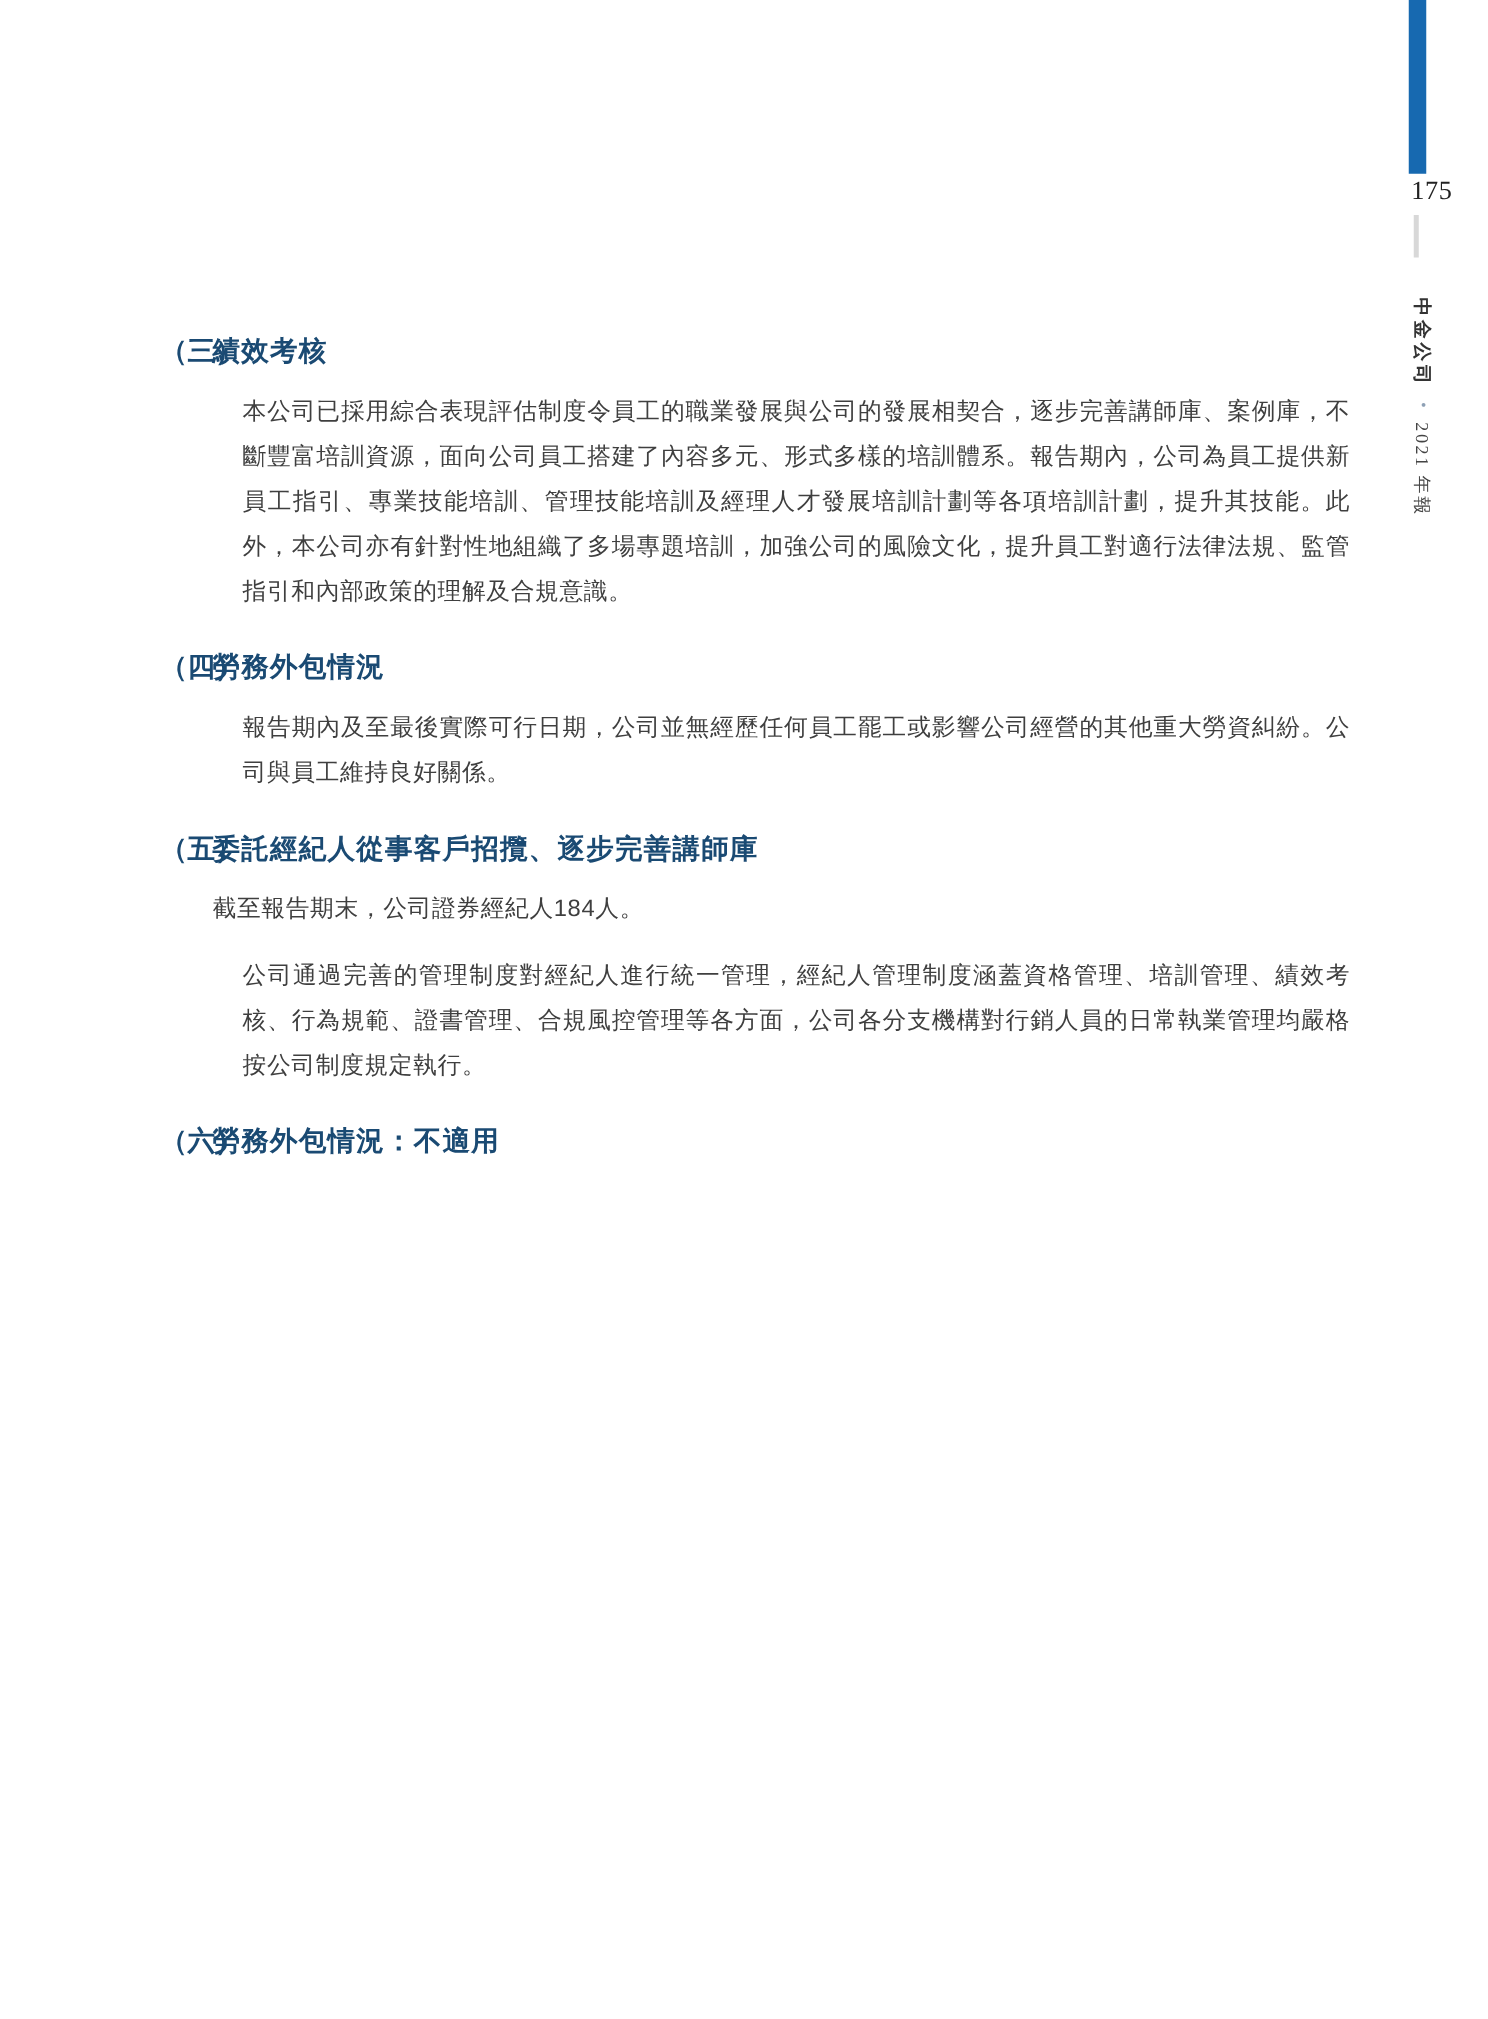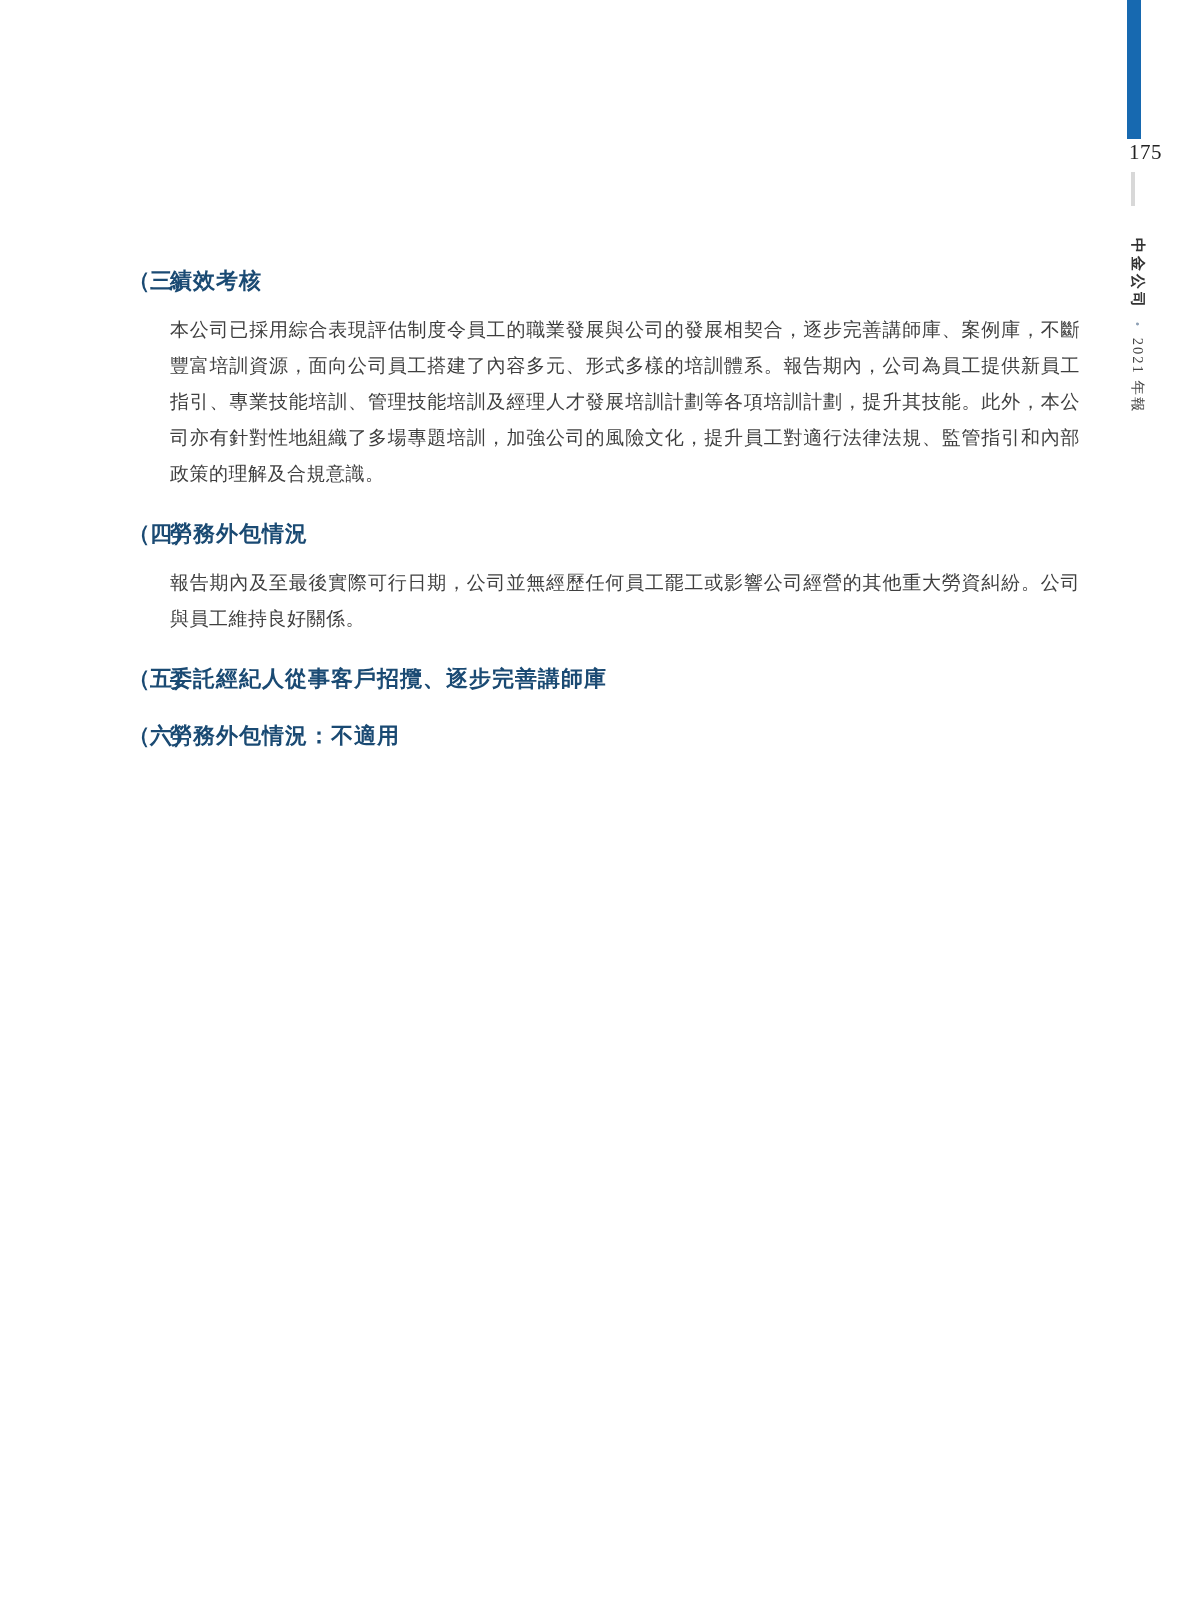--- a/index.html
+++ b/index.html
@@ -85,21 +85,21 @@
   .section-body { margin-left: 42px; }
   .para {
     font-size: 19px;
     line-height: 36px;
     color: #3f3f3f;
     text-align: justify;
     text-justify: inter-ideograph;
     letter-spacing: 0.5px;
     margin: 0 0 17px 0;
   }
-  .para:last-child { margin-bottom: 0; }
+  .para:last-child { margin-bottom: 0; margin-left: 24px; }
 </style>
 </head>
 <body>
 
 <div id="page">
 
   <div class="corner-bar" style="background: rgb(23, 105, 176);"></div>
   <div class="page-number">175</div>
   <div class="page-number-rule" style="background: rgb(216, 216, 216);"></div>
   <div class="side-caption">
@@ -128,20 +128,24 @@
       <div class="section-body">
         <p class="para">報告期內及至最後實際可行日期，公司並無經歷任何員工罷工或影響公司經營的其他重大勞資糾紛。公司與員工維持良好關係。</p>
       </div>
     </div>
 
     <div class="section">
       <div class="section-heading" style="color: rgb(26, 74, 115);">
         <span class="section-num">（五）</span>
         <span class="section-title">委託經紀人從事客戶招攬、逐步完善講師庫</span>
       </div>
+      <div class="section-body">
+        <p class="para">截至報告期末，公司證券經紀人184人。</p>
+        <p class="para">公司通過完善的管理制度對經紀人進行統一管理，經紀人管理制度涵蓋資格管理、培訓管理、績效考核、行為規範、證書管理、合規風控管理等各方面，公司各分支機構對行銷人員的日常執業管理均嚴格按公司制度規定執行。</p>
+      </div>
     </div>
 
     <div class="section">
       <div class="section-heading" style="color: rgb(26, 74, 115);">
         <span class="section-num">（六）</span>
         <span class="section-title">勞務外包情況：不適用</span>
       </div>
     </div>
 
   </div>

